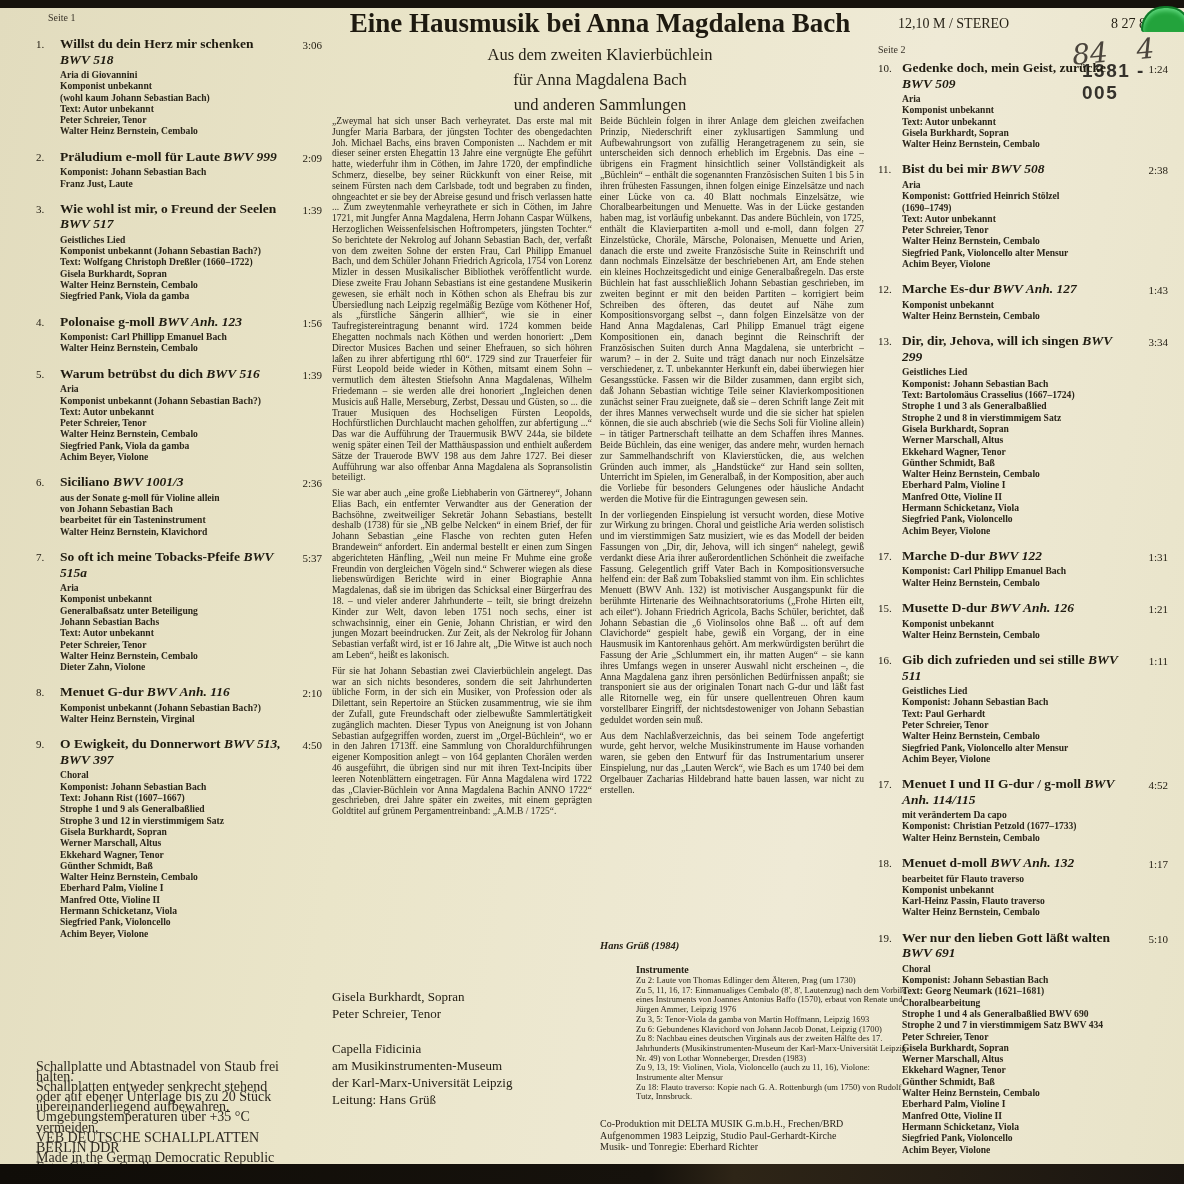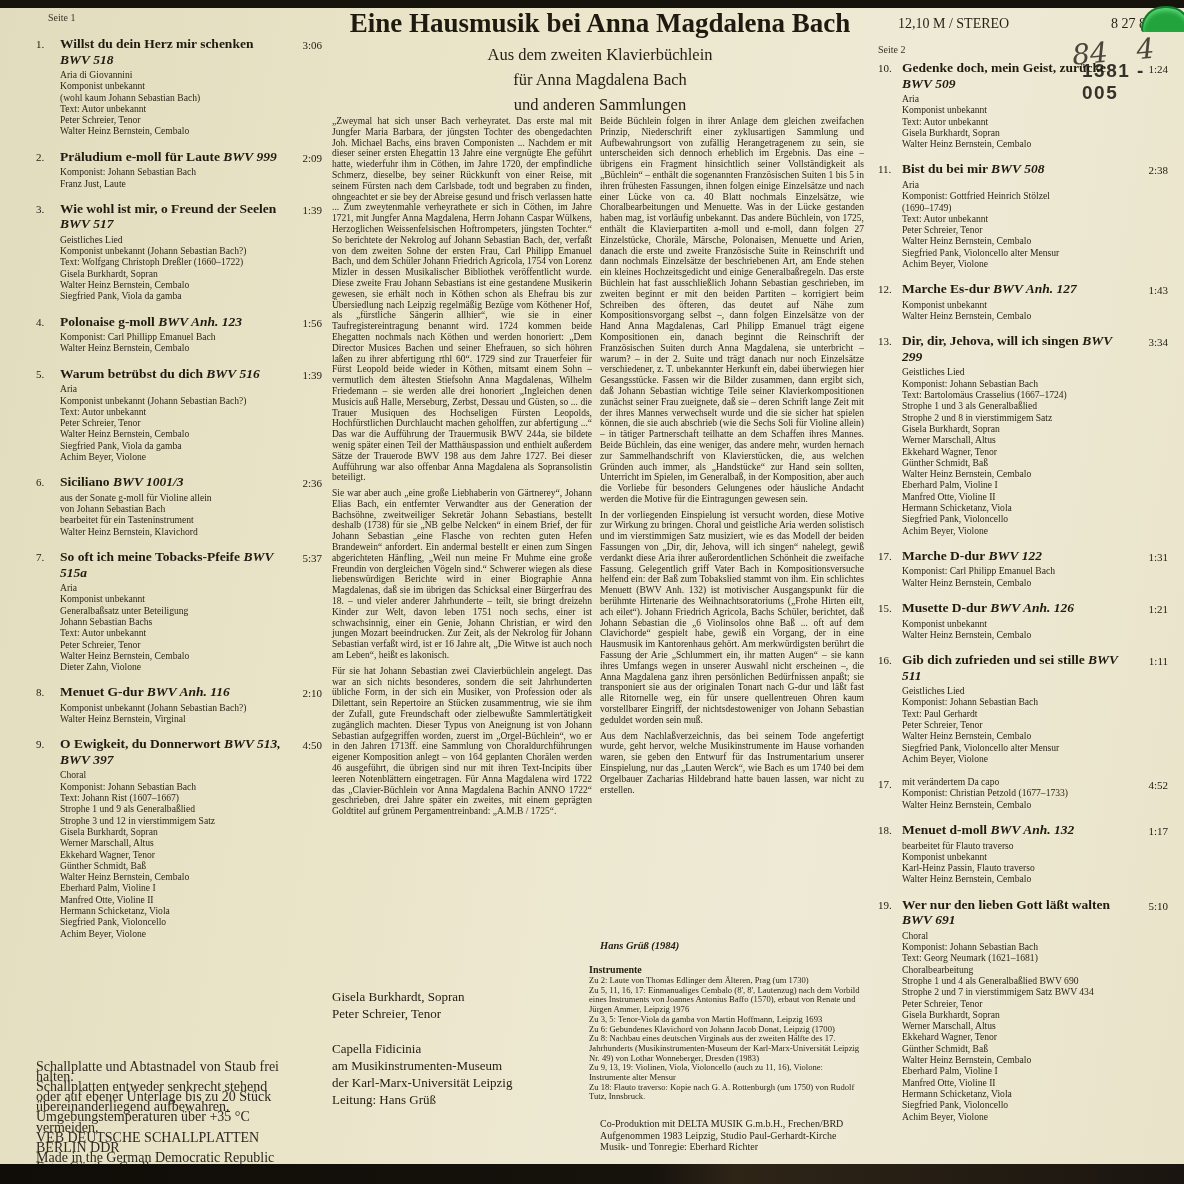--- a/index.html
+++ b/index.html
@@ -26,33 +26,33 @@
 
   
   .tracks{position:absolute;}
   .tracks-s1{left:36px;top:36px;width:286px;}
   .tracks-s2{left:878px;top:60px;width:290px;}
   .track{position:relative;padding-left:24px;padding-right:40px;margin-bottom:12px;}
   .tnum{position:absolute;left:0;top:2px;font-size:11px;}
   .tdur{position:absolute;right:0;top:3px;font-size:11px;}
   .ttitle{font-size:13.5px;font-weight:bold;line-height:15.5px;color:#1f1b10;}
   .tbwv{font-style:italic;font-weight:600;}
-  .tdetails{font-size:9.6px;line-height:11.3px;white-space:pre-line;margin-top:2px;color:#2b261a;}
+  .tdetails{font-size:9.6px;line-height:11.3px;white-space:pre-line;margin-top:2px;color:#2b261a;font-weight:bold;}
 
   
   .essay{position:absolute;top:116px;font-size:9.5px;line-height:10.8px;color:#29241a;}
   .essay p{margin:0 0 5px;text-align:justify;}
   .col1{left:332px;width:260px;}
   .col2{left:600px;width:264px;max-height:816px;overflow:hidden;}
   .signature{position:absolute;left:600px;top:940px;font-size:10.5px;font-style:italic;font-weight:bold;}
 
   .soloists{position:absolute;left:332px;top:988px;font-size:13px;line-height:17px;white-space:pre-line;}
   .ensemble{position:absolute;left:332px;top:1040px;font-size:13px;line-height:17px;white-space:pre-line;}
 
-  .instruments{position:absolute;left:589px;top:964px;width:276px;}
+  .instruments{position:absolute;left:636px;top:964px;width:276px;}
   .instr-heading{font-size:10px;font-weight:bold;margin-bottom:1px;}
   .instr-line{font-size:8.6px;line-height:9.7px;margin:0;text-align:left;color:#2b261a;}
   .coprod{position:absolute;left:600px;top:1118px;font-size:10px;line-height:11.5px;white-space:pre-line;color:#29241a;}
 
   .fineprint{position:absolute;left:36px;top:1062px;width:250px;font-size:14px;line-height:10.1px;
              white-space:pre-line;color:#2e2920;}
 </style>
 </head>
 <body>
 
@@ -267,20 +267,21 @@
 Text: Paul Gerhardt
 Peter Schreier, Tenor
 Walter Heinz Bernstein, Cembalo
 Siegfried Pank, Violoncello alter Mensur
 Achim Beyer, Violone</div>
     </div>
 
     <div class="track">
       <span class="tnum">17.</span>
       <span class="tdur">4:52</span>
+      <div class="ttitle"><span>Menuet I und II G-dur / g-moll</span> <span class="tbwv">BWV Anh. 114/115</span></div>
       <div class="tdetails">mit verändertem Da capo
 Komponist: Christian Petzold (1677–1733)
 Walter Heinz Bernstein, Cembalo</div>
     </div>
 
     <div class="track">
       <span class="tnum">18.</span>
       <span class="tdur">1:17</span>
       <div class="ttitle"><span>Menuet d-moll</span> <span class="tbwv">BWV Anh. 132</span></div>
       <div class="tdetails">bearbeitet für Flauto traverso

